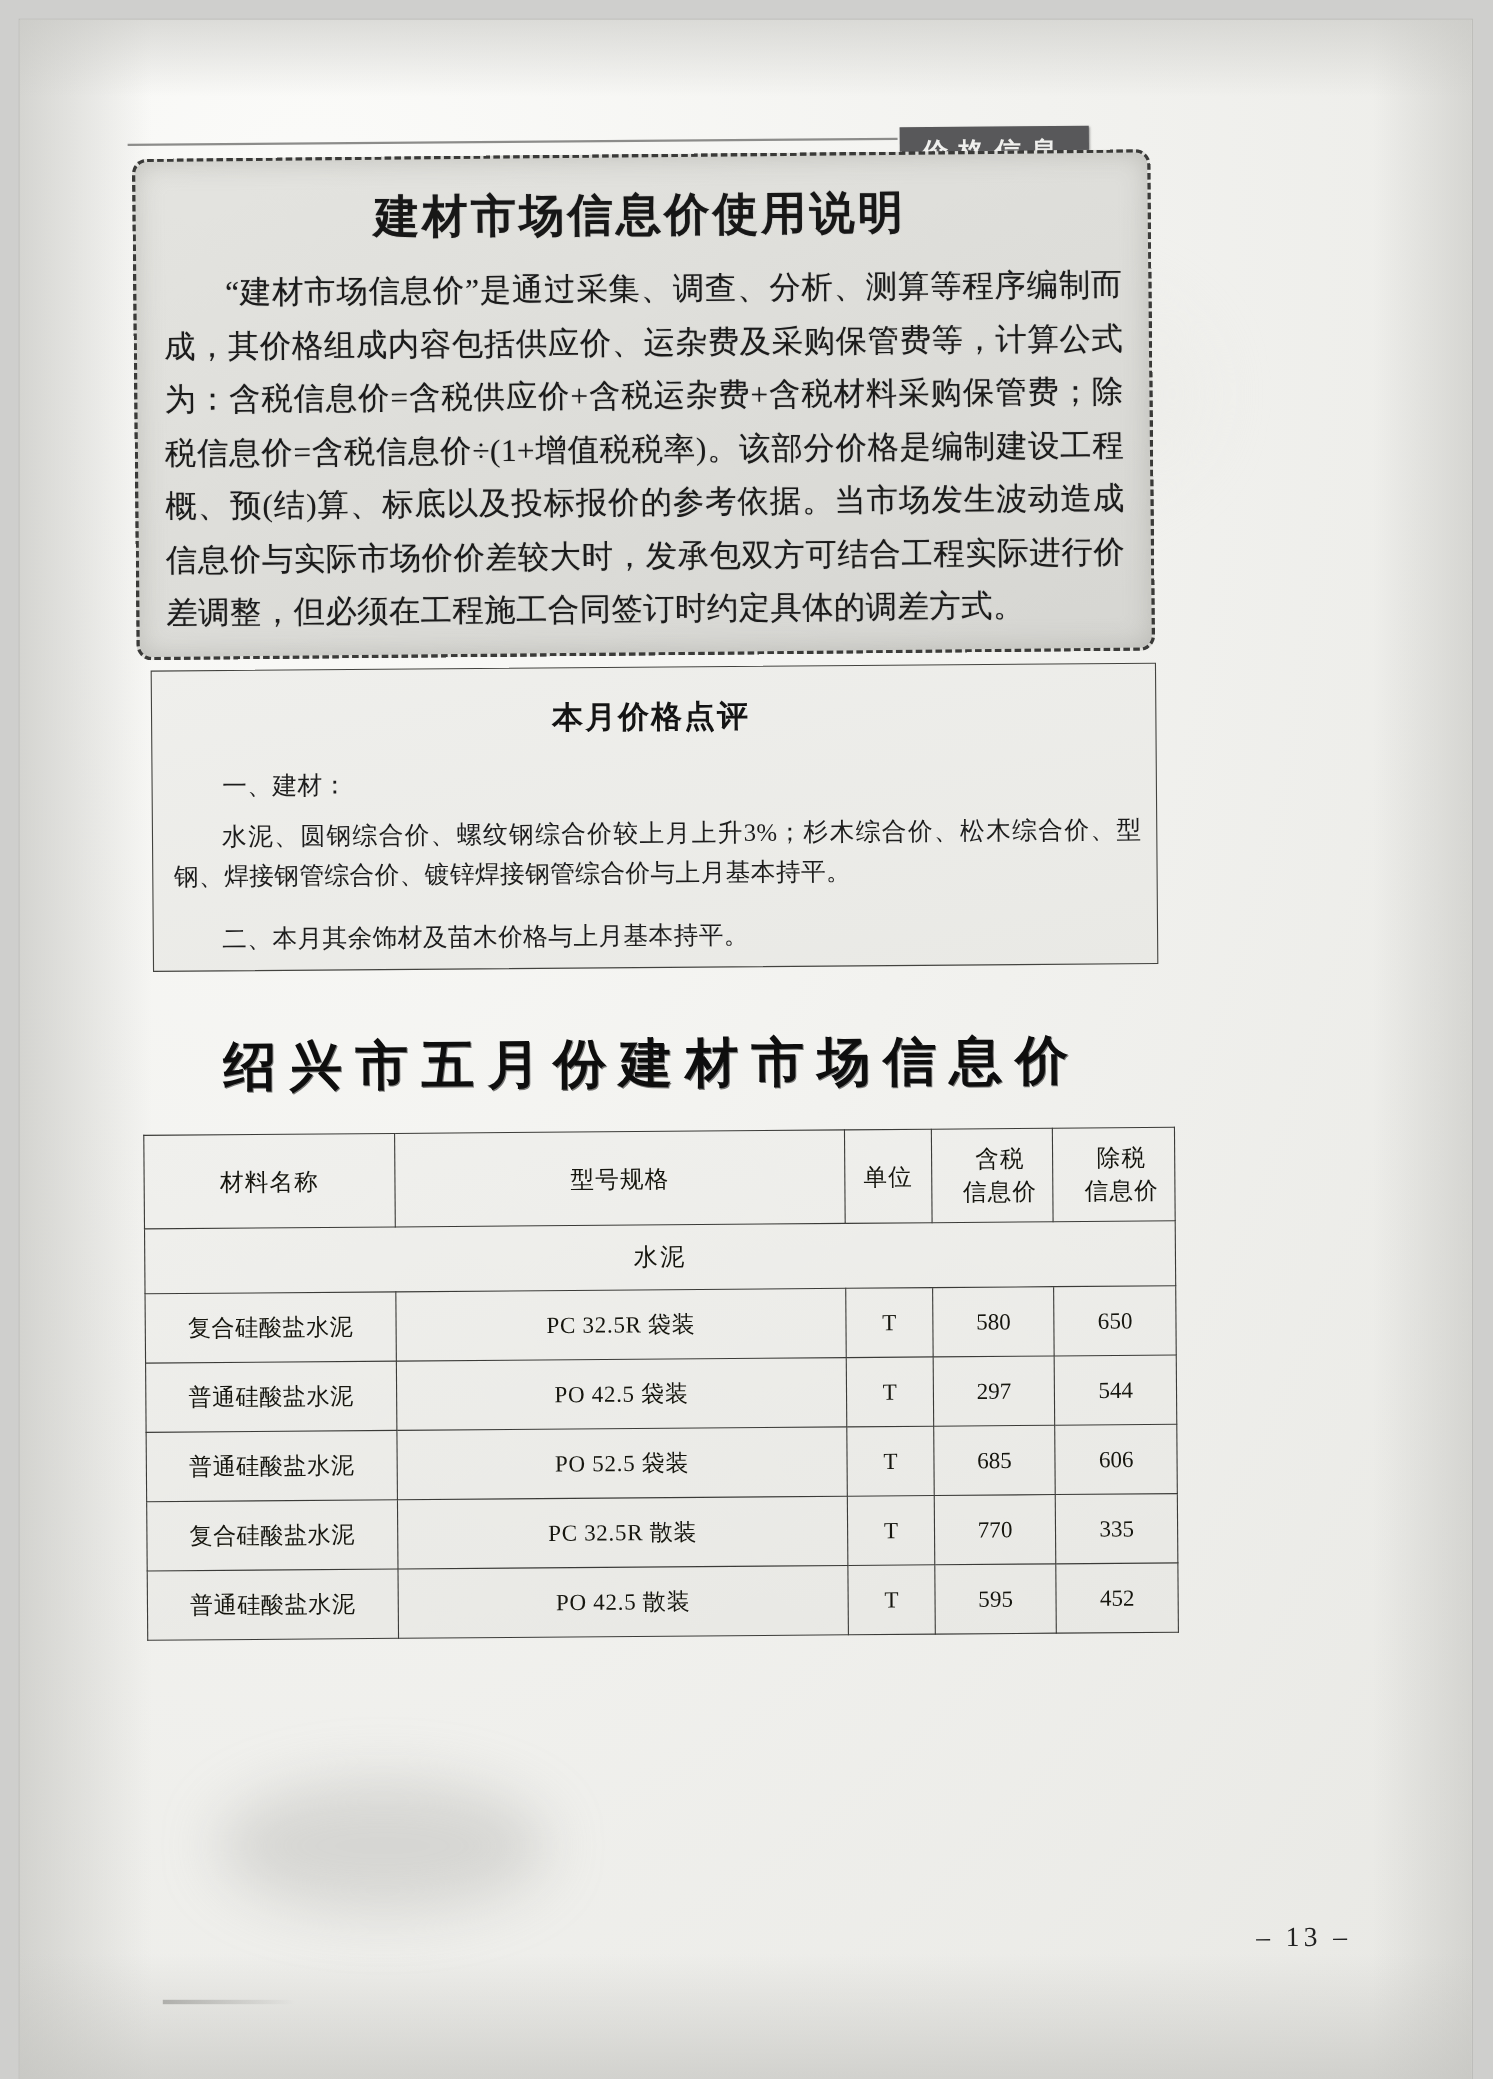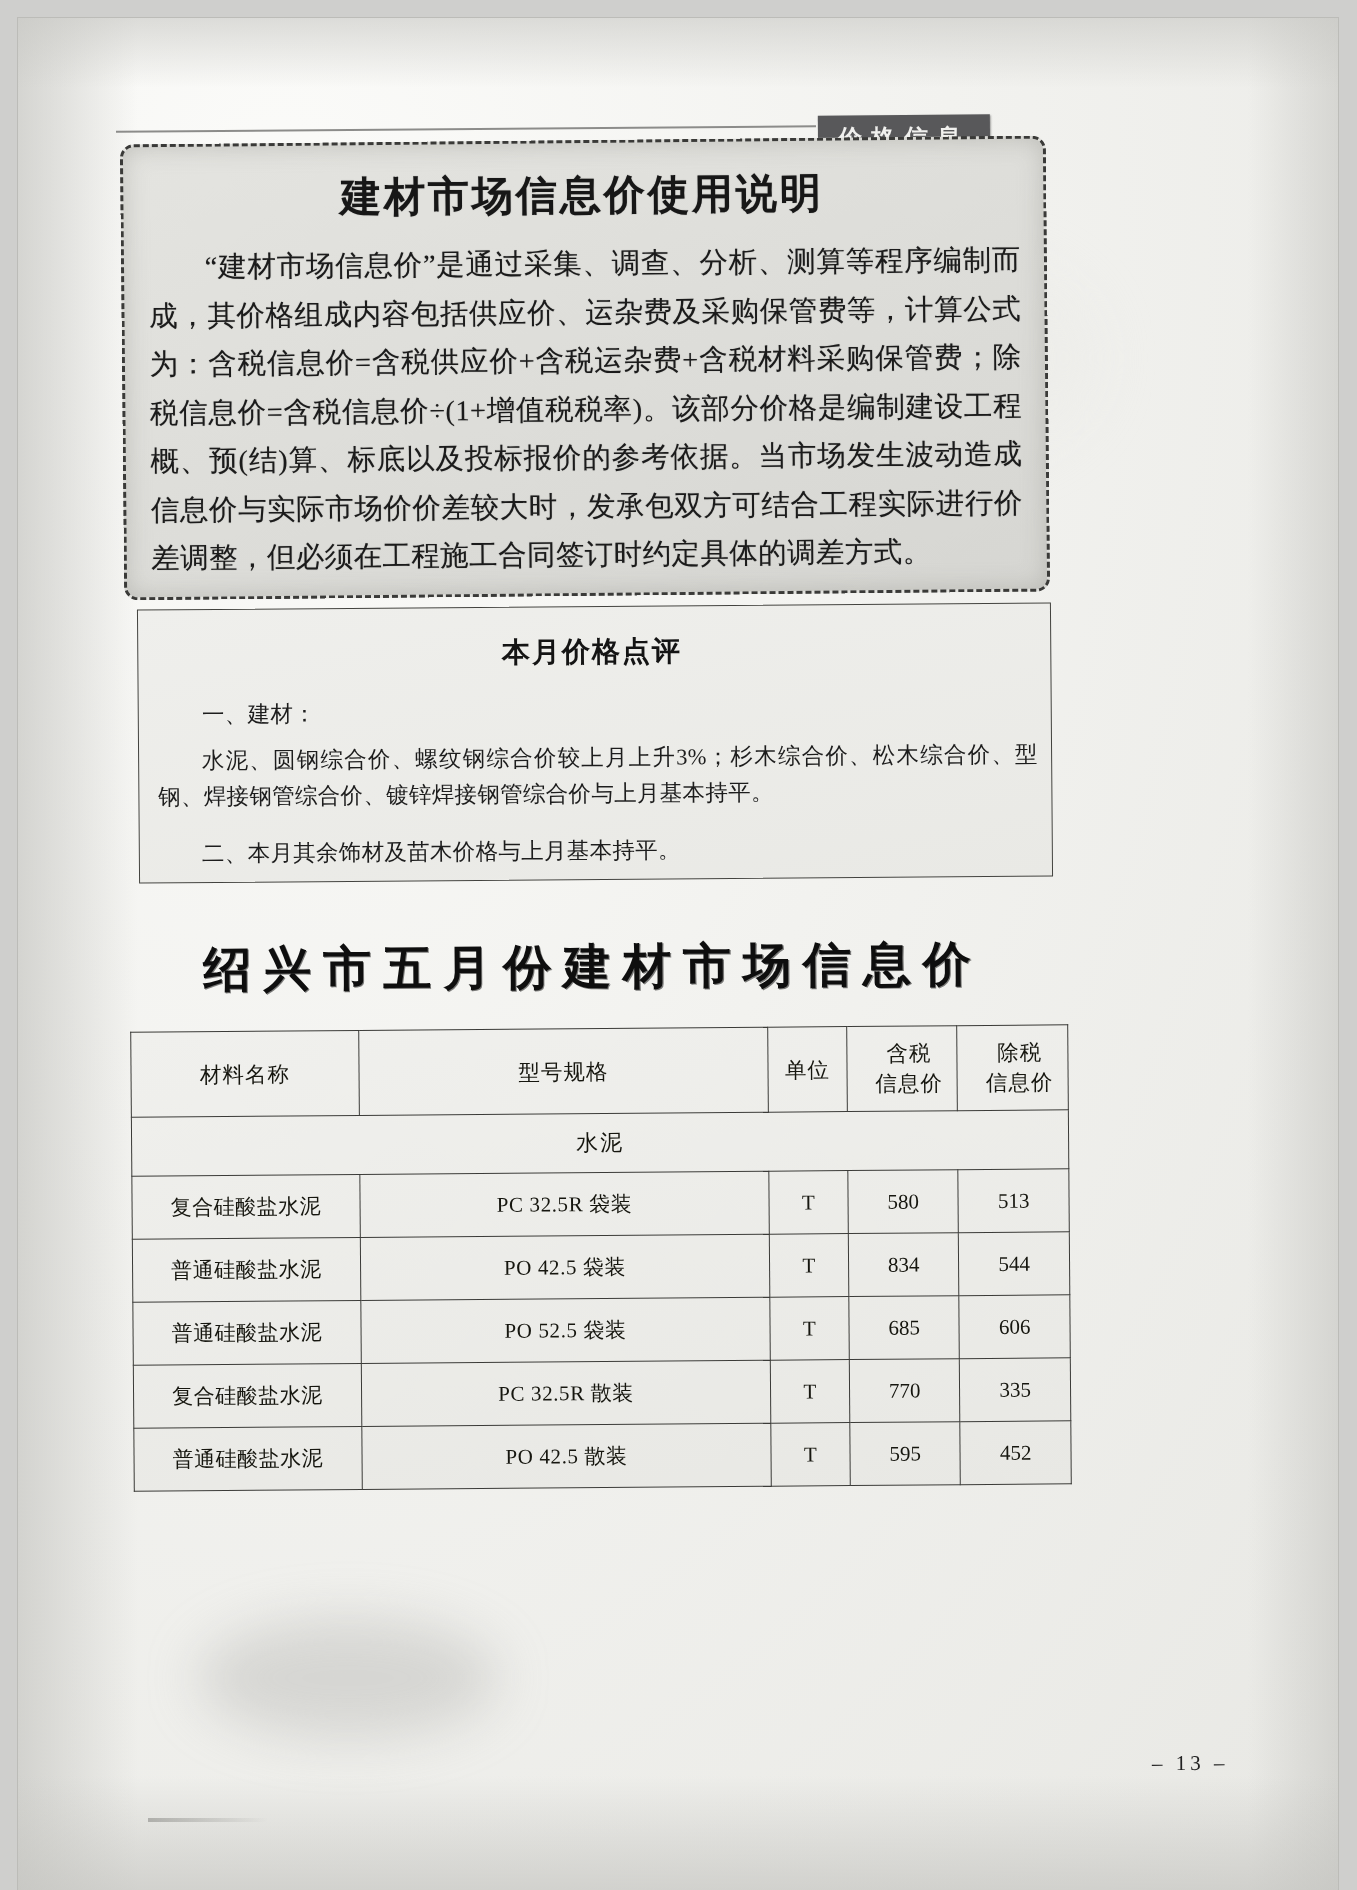--- a/index.html
+++ b/index.html
@@ -150,21 +150,21 @@
   tr.data-row td{height:62px;}
   td.c-name{width:228px;letter-spacing:.5px;}
   td.c-spec{width:410px;font-family:"Liberation Serif","DejaVu Serif",serif;letter-spacing:.6px;}
   td.c-unit{width:78px;}
   td.c-tax{width:110px;border-radius:14px;}
   td.c-notax{width:110px;}
 
   
   #page-number{
     position:absolute;right:110px;bottom:120px;
-    font-size:21px;color:#222;letter-spacing:4px;
+    font-size:25px;color:#222;letter-spacing:4px;
     font-family:"Liberation Serif","DejaVu Serif",serif;
     transform:rotate(-0.4deg);
   }
   #edge-mark{
     position:absolute;left:130px;bottom:74px;width:120px;height:4px;
     background:linear-gradient(90deg,rgba(140,140,136,.6),rgba(140,140,136,0));
   }
 </style>
 </head>
 <body>
@@ -218,27 +218,27 @@
         </thead>
         <tbody id="price-table-body">
             <tr class="section-row">
               <td colspan="5">水泥</td>
             </tr>
             <tr class="data-row">
               <td class="c-name">复合硅酸盐水泥</td>
               <td class="c-spec">PC  32.5R 袋装</td>
               <td class="c-unit">T</td>
               <td class="c-tax">580</td>
-              <td class="c-notax">513</td>
+              <td class="c-notax">650</td>
             </tr>
             <tr class="data-row">
               <td class="c-name">普通硅酸盐水泥</td>
               <td class="c-spec">PO  42.5 袋装</td>
               <td class="c-unit">T</td>
-              <td class="c-tax">834</td>
+              <td class="c-tax">297</td>
               <td class="c-notax">544</td>
             </tr>
             <tr class="data-row">
               <td class="c-name">普通硅酸盐水泥</td>
               <td class="c-spec">PO  52.5 袋装</td>
               <td class="c-unit">T</td>
               <td class="c-tax">685</td>
               <td class="c-notax">606</td>
             </tr>
             <tr class="data-row">

